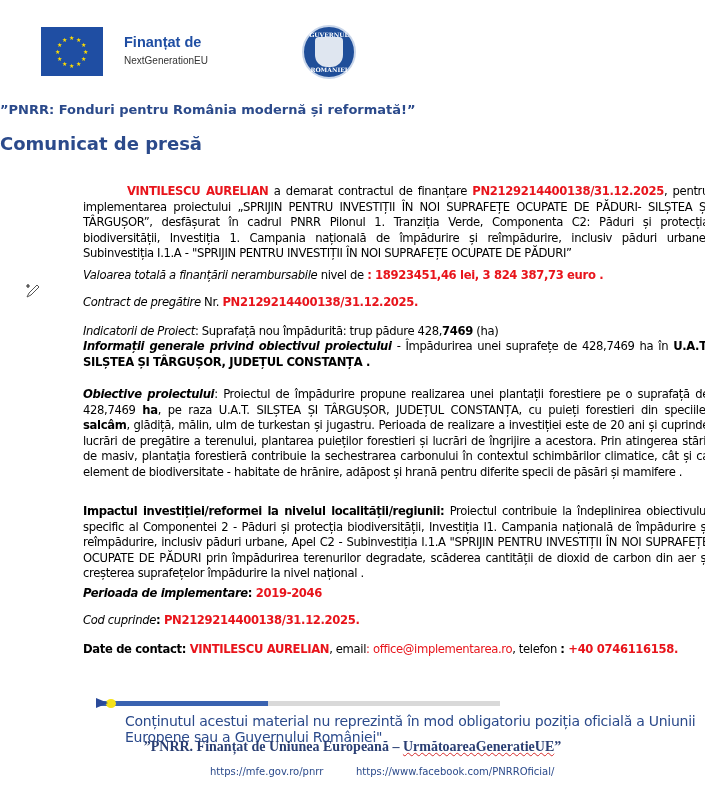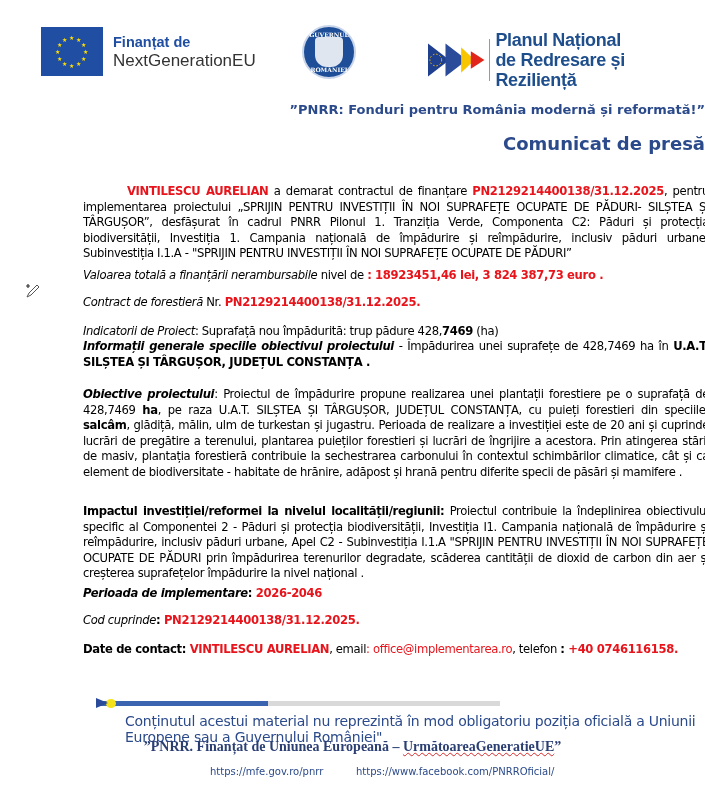--- a/index.html
+++ b/index.html
@@ -3,36 +3,36 @@
 <meta charset="utf-8">
 <style>
   * { box-sizing: border-box; margin: 0; padding: 0; }
   html, body { width: 705px; height: 807px; background: #ffffff; overflow: hidden; }
   body { font-family: "DejaVu Sans", sans-serif; color: #000; position: relative; }
 
   .header { position: absolute; left: 0; top: 0; width: 705px; height: 100px; }
   .eu-logo { position: absolute; left: 41px; top: 27px; display: flex; align-items: center; }
   .eu-flag { width: 62px; height: 49px; background: #1f4ea3; position: relative; }
   .eu-flag .star { position: absolute; color: #ffdd00; font-size: 6px; line-height: 6px; }
-  .eu-text { margin-left: 10px; font-family: "Liberation Sans", sans-serif; color: #1f4ea3; }
+  .eu-text { margin-left: 21px; font-family: "Liberation Sans", sans-serif; color: #1f4ea3; }
   .eu-text .l1, .eu-text .l2 { font-size: 14.5px; font-weight: bold; line-height: 17px; }
-  .eu-text .l3 { font-size: 17px; color: #333; line-height: 17px; margin-top: 1px; }
+  .eu-text .l3 { font-size: 10px; color: #333; line-height: 17px; margin-top: 1px; }
 
   .gov-seal { position: absolute; left: 302px; top: 25px; width: 54px; height: 54px; border-radius: 50%; background: #1f4e99; border: 2px solid #c9d6ea; display: flex; align-items: center; justify-content: center; }
   .gov-seal .inner { width: 28px; height: 30px; background: #dfe6f0; border-radius: 4px 4px 12px 12px; }
   .gov-seal .ring-top, .gov-seal .ring-bot { position: absolute; left: 0; width: 100%; text-align: center; color: #fff; font-size: 6px; font-family: "DejaVu Serif", serif; font-weight: bold; }
   .gov-seal .ring-top { top: 4px; }
   .gov-seal .ring-bot { bottom: 4px; }
 
   .pnrr-logo { position: absolute; left: 428px; top: 30px; display: flex; align-items: center; }
   .pnrr-mark { width: 60px; height: 42px; position: relative; }
   .pnrr-divider { width: 1px; height: 42px; background: #8a9cb8; margin-left: 3px; }
   .pnrr-text { margin-left: 5px; font-family: "Liberation Sans", sans-serif; color: #1f4e8c; font-size: 18px; line-height: 20px; font-weight: bold; letter-spacing: -0.3px; }
 
-  .title { position: absolute; left: 0; width: 705px; text-align: right; color: #2b4a8b; font-weight: bold; font-family: "DejaVu Sans", sans-serif; }
+  .title { position: absolute; left: 0; width: 705px; text-align: left; color: #2b4a8b; font-weight: bold; font-family: "DejaVu Sans", sans-serif; }
   .title.t1 { top: 102px; font-size: 13px; }
   .title.t2 { top: 133px; font-size: 18px; }
 
   .body-text { position: absolute; left: 83px; width: 626px; font-size: 11.6px; line-height: 15.5px; letter-spacing: -0.35px; text-align: justify; }
   .red { color: #e8141b; }
   .b { font-weight: bold; }
   .i { font-style: italic; }
 
   .side-icon { position: absolute; left: 25px; top: 283px; width: 16px; height: 16px; }
 
@@ -72,74 +72,60 @@
       <div class="l3">NextGenerationEU</div>
     </div>
   </div>
 
   <div class="gov-seal">
     <span class="ring-top">GUVERNUL</span>
     <div class="inner"></div>
     <span class="ring-bot">ROMÂNIEI</span>
   </div>
 
-  <div class="pnrr-logo">
-    <svg class="pnrr-mark" viewBox="0 0 60 42">
-      <polygon points="0,4 22,21 0,38" fill="#1f3f8f"></polygon>
-      <circle cx="8" cy="21" r="6" fill="none" stroke="#f7c600" stroke-width="1" stroke-dasharray="1.5 2"></circle>
-      <polygon points="18,4 40,21 18,38" fill="#2a4a9a"></polygon>
-      <polygon points="34,8 48,21 34,34" fill="#f7c600"></polygon>
-      <polygon points="44,12 58,21 44,30" fill="#e1251b"></polygon>
-    </svg>
-    <div class="pnrr-divider"></div>
-    <div class="pnrr-text">
-      <div>Planul Național</div>
-      <div>de Redresare și Reziliență</div>
-    </div>
-  </div>
 </div>
 
 <div class="title t1">”PNRR: Fonduri pentru România modernă și reformată!”</div>
 <div class="title t2">Comunicat de presă</div>
 
 <p class="body-text" style="top:184px; text-indent:44px;">
   <span class="red b">VINTILESCU AURELIAN</span><span> a demarat contractul de finanțare </span><span class="red b">PN2129214400138/31.12.2025</span><span>, pentru implementarea proiectului „SPRIJIN PENTRU INVESTIȚII ÎN NOI SUPRAFEȚE OCUPATE DE PĂDURI- SILȘTEA ȘI TÂRGUȘOR”,   desfășurat în cadrul PNRR Pilonul 1. Tranziția Verde, Componenta C2: Păduri și protecția biodiversității, Investiția 1. Campania națională de împădurire și reîmpădurire, inclusiv păduri urbane, Subinvestiția I.1.A - "SPRIJIN PENTRU INVESTIȚII ÎN NOI SUPRAFEȚE OCUPATE DE PĂDURI”</span>
 </p>
 
 <svg class="side-icon" viewBox="0 0 16 16">
   <path d="M2 14 L4 10 L12 2 L14 4 L6 12 Z" fill="none" stroke="#555" stroke-width="1"></path>
   <path d="M3 1 L3 5 M1 3 L5 3" stroke="#333" stroke-width="1.2"></path>
 </svg>
 
 <p class="body-text" style="top:268px;">
   <span class="i">Valoarea totală a finanțării nerambursabile</span><span> nivel de </span><span class="red b">:  18923451,46  lei, 3 824 387,73 euro  .</span>
 </p>
 
 <p class="body-text" style="top:295px;">
-  <span class="i">Contract de forestieră</span><span> Nr. </span><span class="red b">PN2129214400138/31.12.2025.</span>
+  <span class="i">Contract de pregătire</span><span> Nr. </span><span class="red b">PN2129214400138/31.12.2025.</span>
 </p>
 
 <p class="body-text" style="top:324px;">
   <span class="i">Indicatorii de Proiect</span><span>: Suprafață nou împădurită: trup pădure 428,</span><span class="b">7469</span><span> (ha)</span>
 </p>
 
 <p class="body-text" style="top:339px;">
-  <span class="i b">Informații generale speciile obiectivul proiectului</span><span> - Împădurirea unei suprafețe de 428,7469 ha în </span><span class="b">U.A.T. SILȘTEA ȘI TÂRGUȘOR, JUDEȚUL CONSTANȚA .</span>
+  <span class="i b">Informații generale privind obiectivul proiectului</span><span> - Împădurirea unei suprafețe de 428,7469 ha în </span><span class="b">U.A.T. SILȘTEA ȘI TÂRGUȘOR, JUDEȚUL CONSTANȚA .</span>
 </p>
 
 <p class="body-text" style="top:387px;">
   <span class="i b">Obiective proiectului</span><span>: Proiectul de împădurire propune realizarea unei plantații forestiere pe o suprafață de 428,7469 </span><span class="b">ha</span><span>, pe raza  U.A.T. SILȘTEA ȘI TÂRGUȘOR, JUDEȚUL CONSTANȚA, cu puieți forestieri din speciile: </span><span class="b">salcâm</span><span>, glădiță, mălin, ulm de turkestan și jugastru. Perioada de realizare a investiției este de 20 ani și cuprinde lucrări de pregătire a terenului, plantarea puieților forestieri și  lucrări de îngrijire a acestora. Prin atingerea stării de masiv, plantația forestieră contribuie la sechestrarea carbonului în contextul schimbărilor climatice, cât și ca element de biodiversitate - habitate de hrănire, adăpost și hrană pentru diferite specii de păsări și mamifere .</span>
 </p>
 
 <p class="body-text" style="top:504px;">
   <span class="b">Impactul investiției/reformei la nivelul localității/regiunii:</span><span> Proiectul contribuie la îndeplinirea obiectivului specific al Componentei 2 - Păduri și protecția biodiversității, Investiția I1. Campania națională de împădurire și reîmpădurire, inclusiv păduri urbane, Apel C2 - Subinvestiția I.1.A "SPRIJIN PENTRU INVESTIȚII ÎN NOI SUPRAFEȚE OCUPATE DE PĂDURI prin împădurirea terenurilor degradate, scăderea cantității de dioxid de carbon din aer și creșterea suprafețelor împădurire la nivel național .</span>
 </p>
 
 <p class="body-text" style="top:586px;">
-  <span class="i b">Perioada de implementare</span><span class="b">: </span><span class="red b">2026-2046</span>
+  <span class="i b">Perioada de implementare</span><span class="b">: </span><span class="red b">2019-2046</span>
 </p>
 
 <p class="body-text" style="top:613px;">
   <span class="i">Cod cuprinde</span><span class="b">: </span><span class="red b">PN2129214400138/31.12.2025.</span>
 </p>
 
 <p class="body-text" style="top:642px;">
   <span class="b">Date de contact: </span><span class="red b">VINTILESCU AURELIAN</span><span>, email</span><span class="red">: </span><span class="red">office@implementarea.ro</span><span>, telefon </span><span class="b">: </span><span class="red b">+40 0746116158.</span>
 </p>
 

